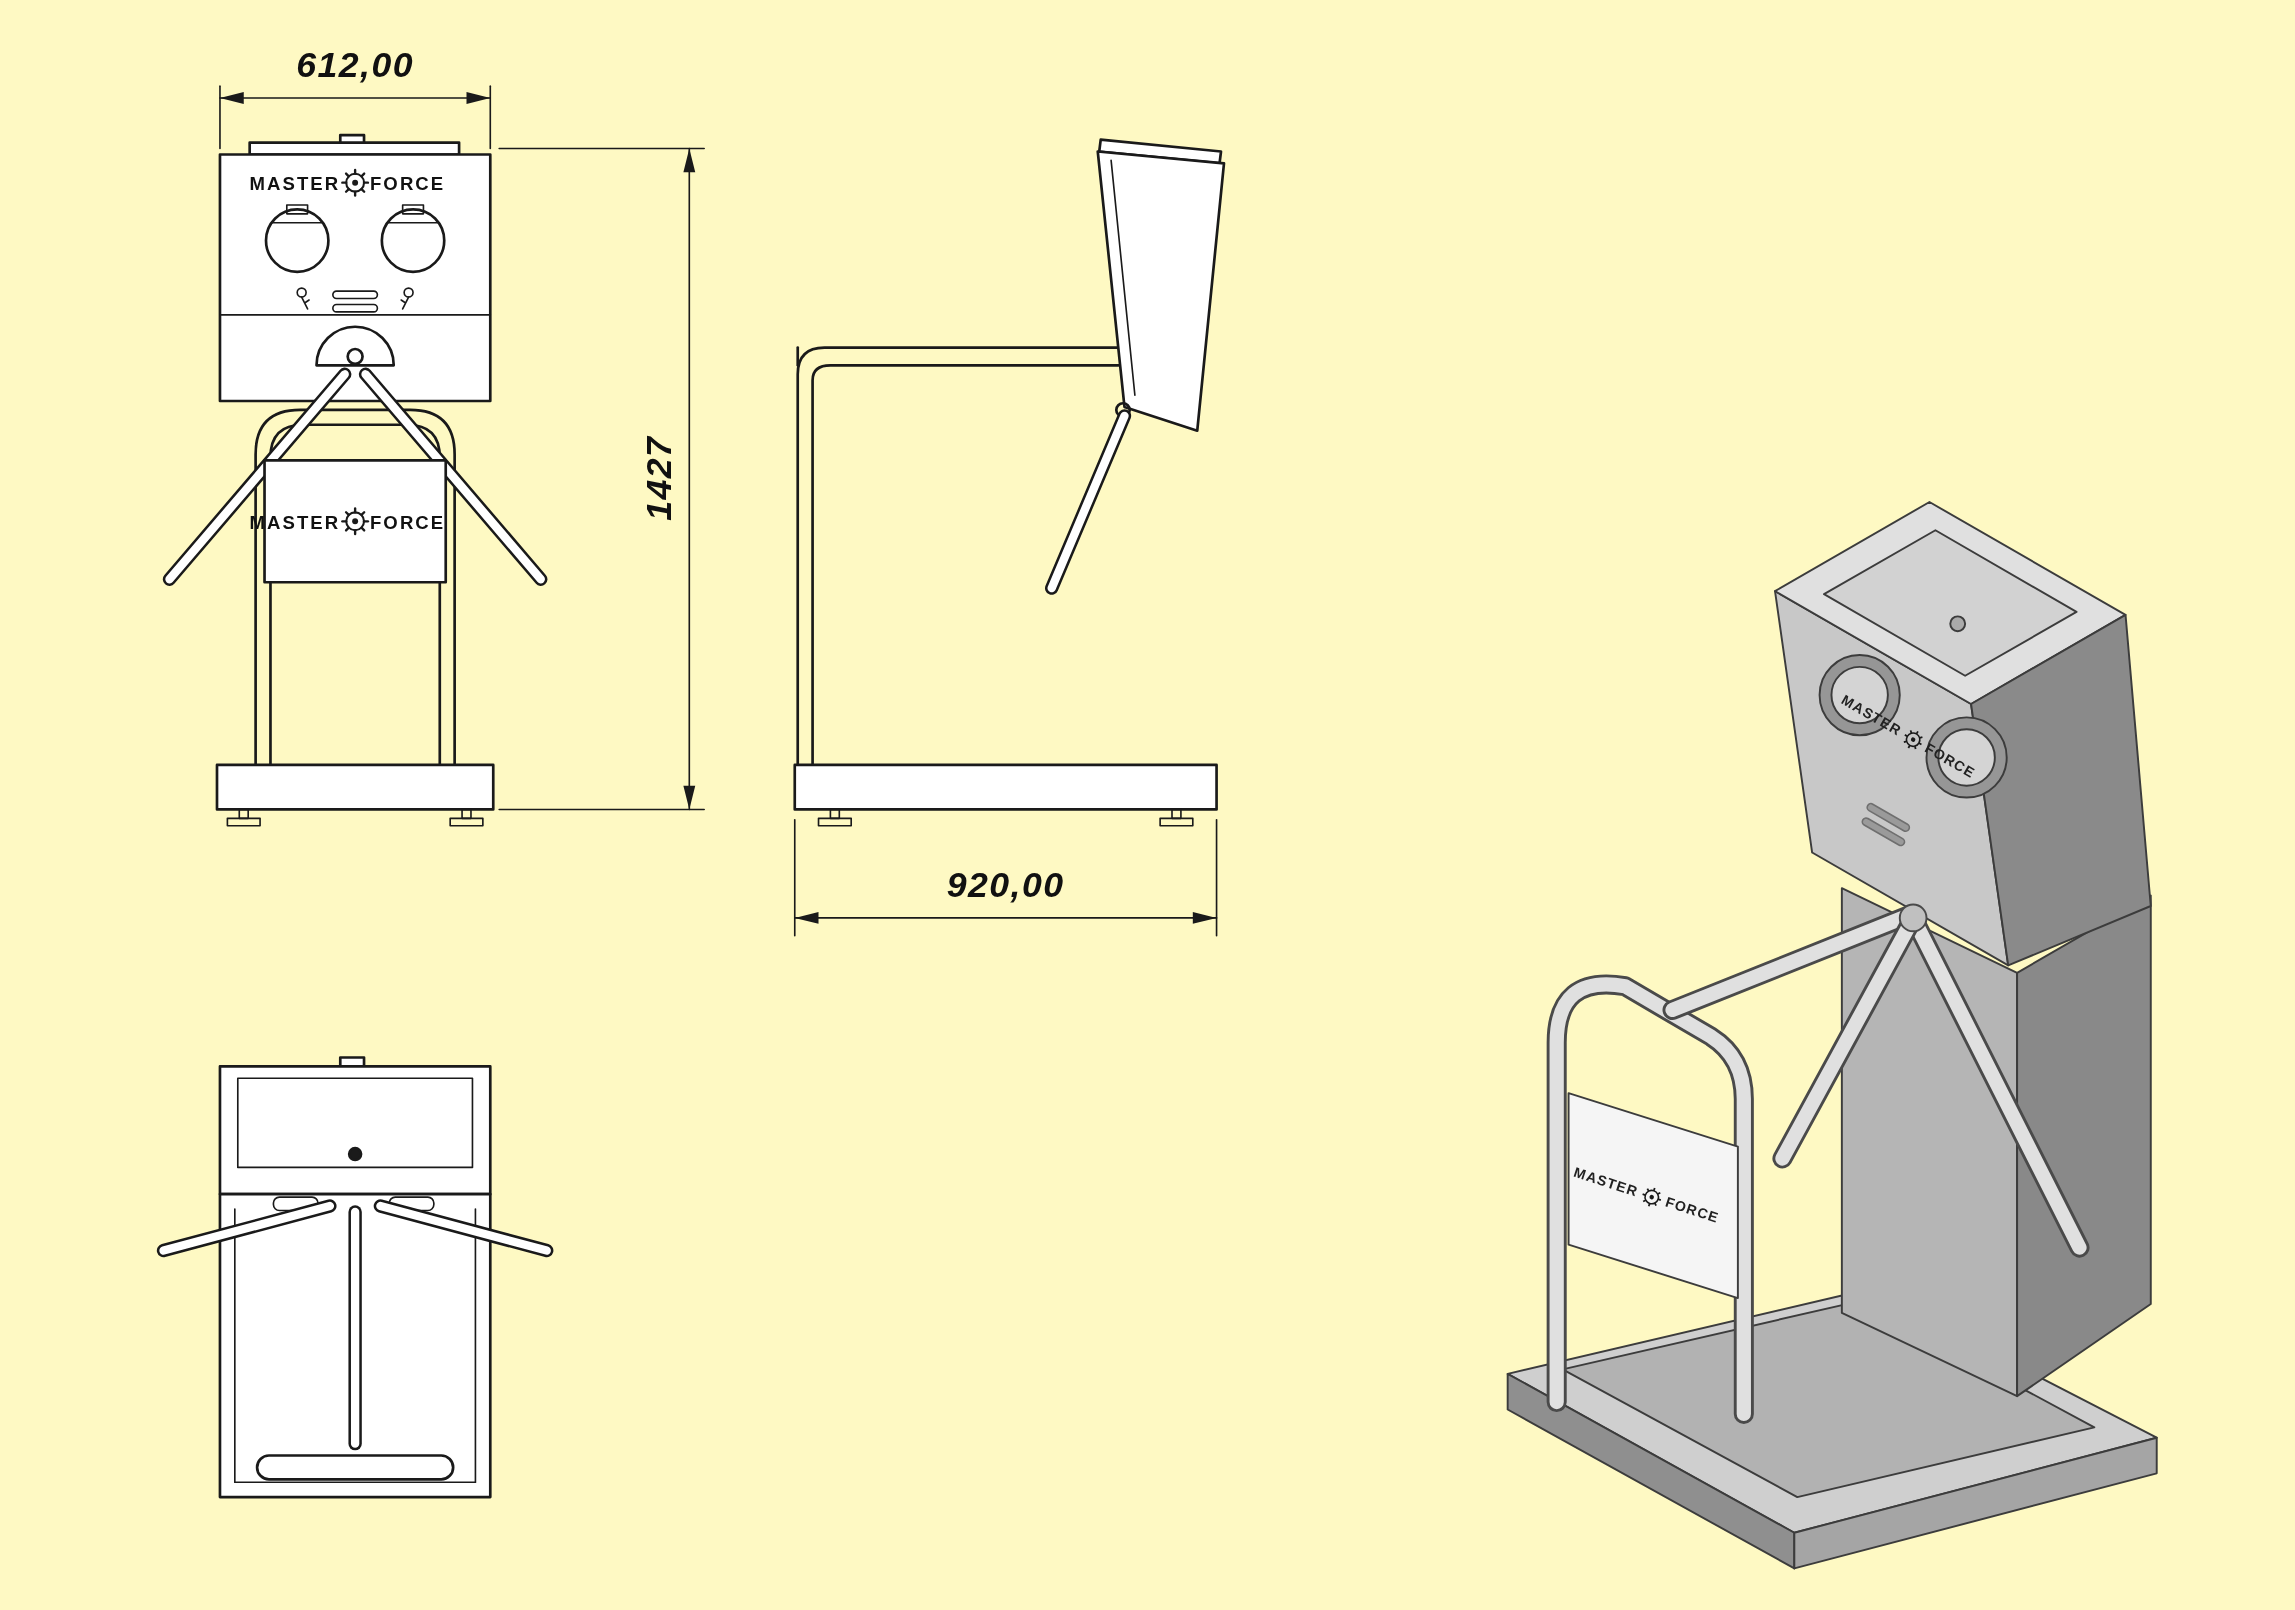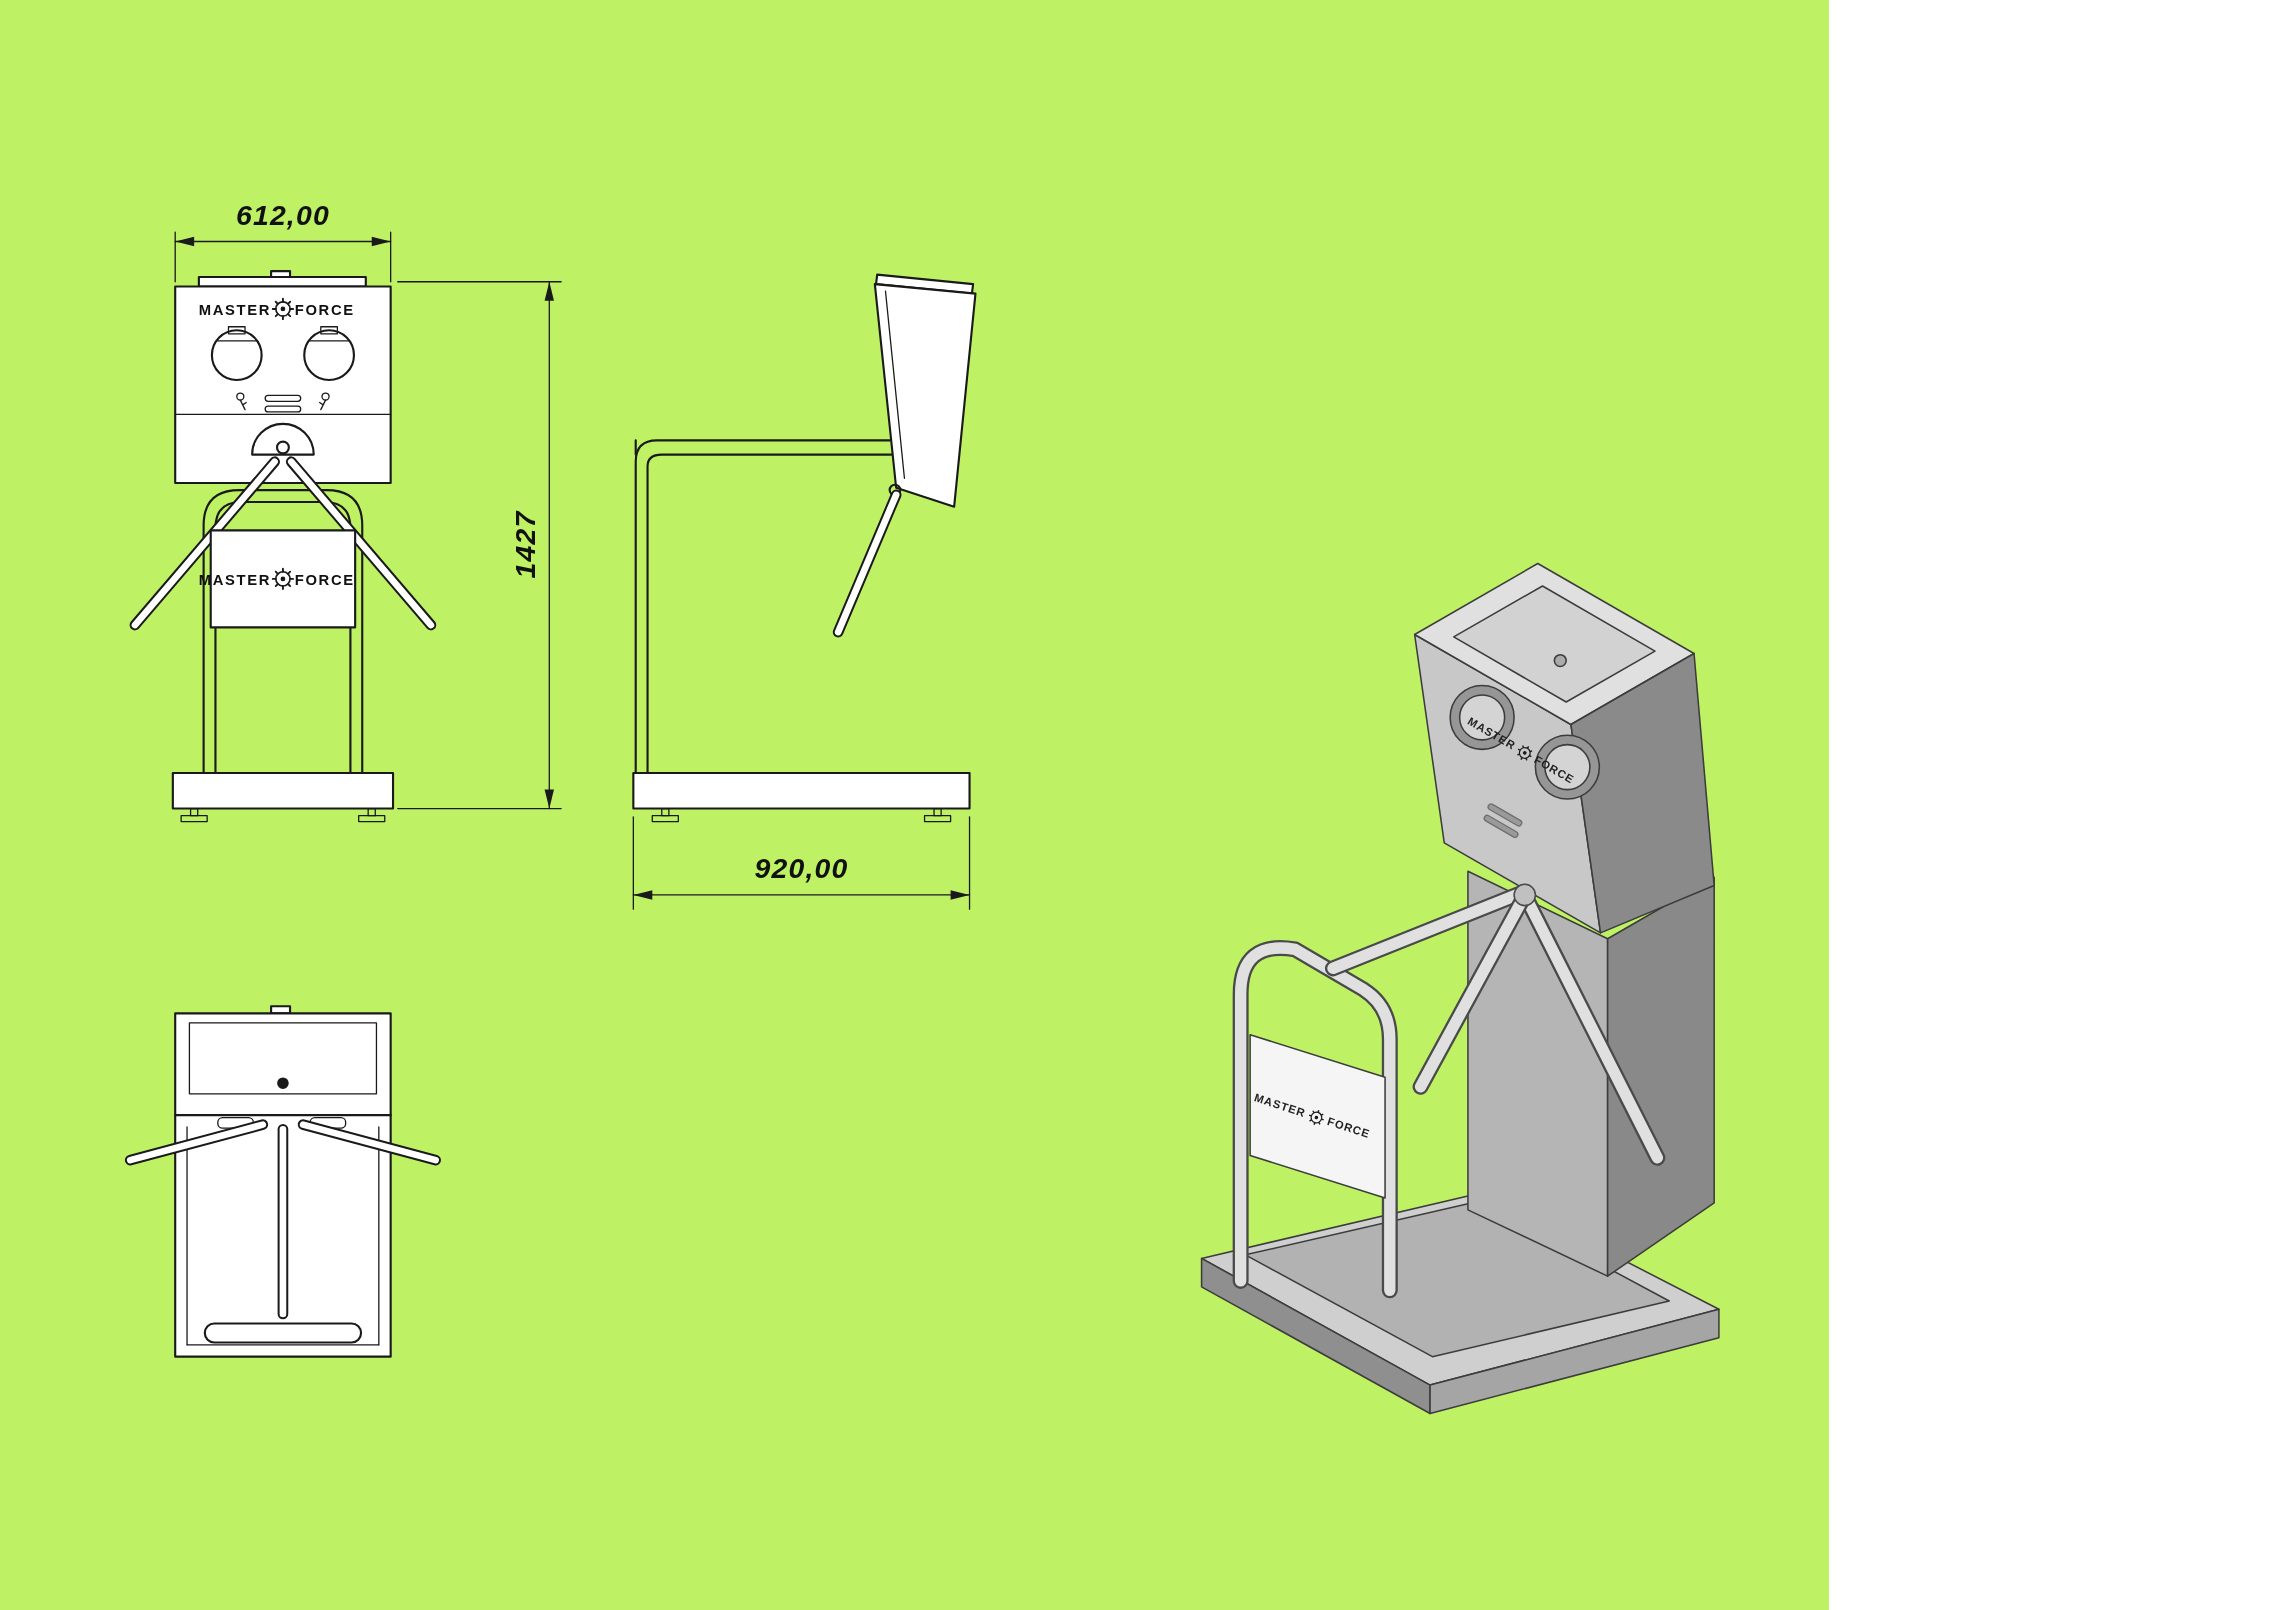--- a/index.html
+++ b/index.html
@@ -1,16 +1,16 @@
 <!DOCTYPE html>
 <html style="font-size:10.7px"><head>
 <meta charset="utf-8">
 <style>
   html,body{margin:0;padding:0;background:#ffffff;}
-  .canvas{position:relative;width:1829px;height:1610px;background:#bef264;overflow:hidden;}
+  .canvas{position:relative;width:2295px;height:1610px;background:#fef9c3;overflow:hidden;}
   .canvas > svg{position:absolute;left:0;top:0;width:100%;height:100%;}
   .ln{stroke:#1a1a1a;fill:none;stroke-width:1.8;stroke-linecap:round;stroke-linejoin:round;}
   .thin{stroke-width:1.1;}
   .arrow{fill:#1a1a1a;stroke:none;}
   .dim{font-style:italic;font-weight:700;font-size:24px;font-family:"Liberation Sans",sans-serif;fill:#111;stroke:none;letter-spacing:1px;}
   .logo{font-weight:700;font-size:12.5px;font-family:"Liberation Sans",sans-serif;fill:#111;stroke:none;letter-spacing:1.4px;}
   .logo-sm{font-weight:700;font-size:9.5px;font-family:"Liberation Sans",sans-serif;fill:#222;stroke:none;letter-spacing:0.8px;}
   .to{stroke:#1a1a1a;stroke-width:9;fill:none;stroke-linecap:round;}
   .ti{stroke:#ffffff;stroke-width:5.6;fill:none;stroke-linecap:round;}
   .iso-to{stroke:#4a4a4a;stroke-width:13.5;fill:none;stroke-linecap:round;stroke-linejoin:round;}

